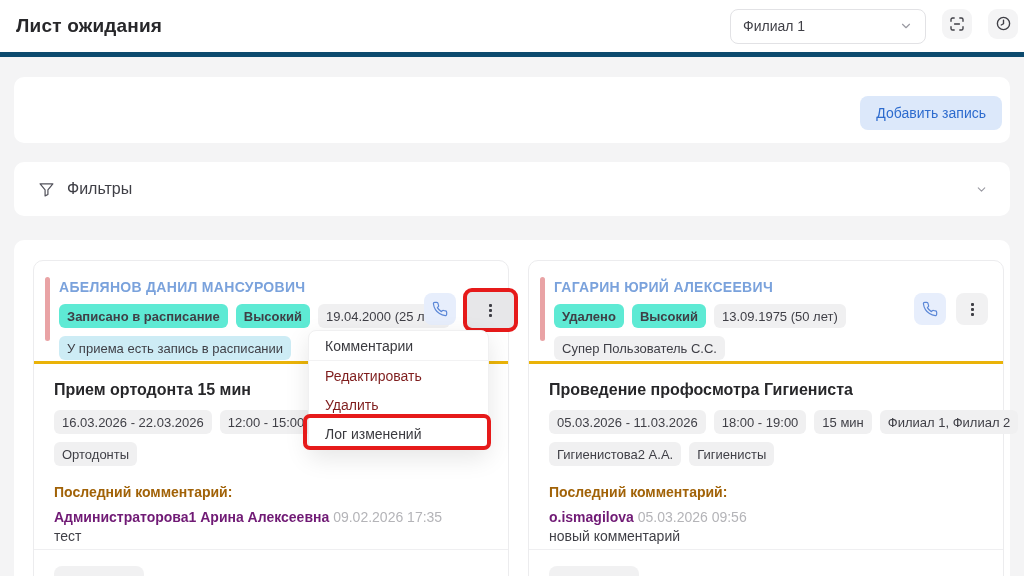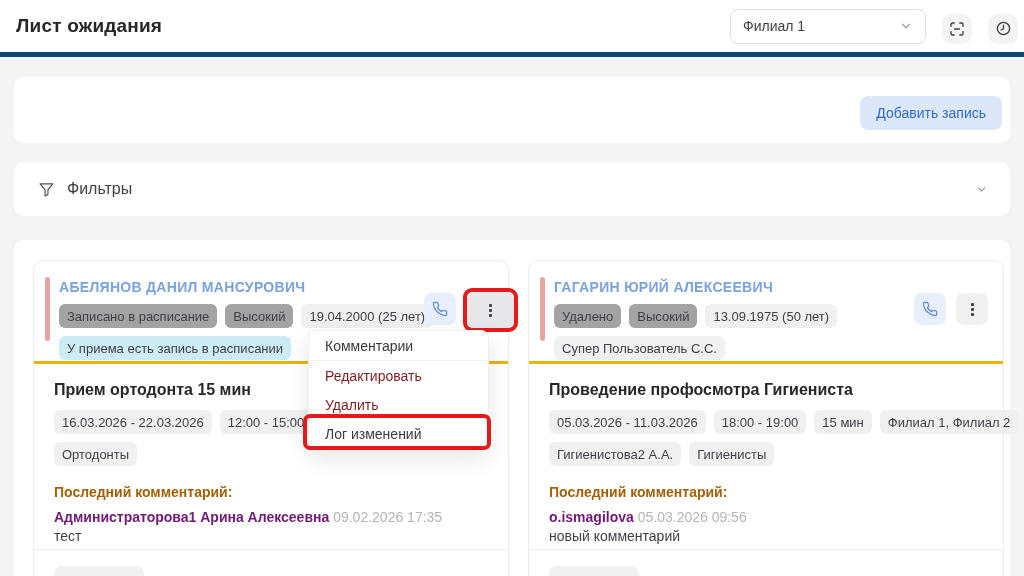--- a/index.html
+++ b/index.html
@@ -11,21 +11,21 @@
     color: #3f3f46;
   }
 
   
   .app-header {
     position: absolute; top: 0; left: 0; width: 1024px; height: 57px;
     background: #fff; border-bottom: 5px solid #0c4a6e;
     display: flex; align-items: center; padding: 0 6px 0 16px;
   }
   .app-title { font-size: 19px; font-weight: 700; color: #27272a; letter-spacing: .2px; }
-  .header-right { margin-left: auto; display: flex; align-items: flex-end; gap: 16px; }
+  .header-right { margin-left: auto; display: flex; align-items: flex-start; gap: 16px; }
   .branch-select {
     width: 196px; height: 35px; border: 1px solid #e2e2e5; border-radius: 8px;
     background: #fff; display: flex; align-items: center; justify-content: space-between;
     padding: 0 12px; font-size: 14px; color: #3f3f46; cursor: pointer;
   }
   .icon-btn {
     width: 30px; height: 30px; border-radius: 9px; background: #f4f4f5;
     display: flex; align-items: center; justify-content: center; border: none; cursor: pointer;
   }
   svg { display: block; }
@@ -57,21 +57,21 @@
 
   .card-header { position: relative; height: 100px; padding: 16px 16px 0 11px; display: flex; }
   .patient-bar { width: 5px; height: 64px; border-radius: 3px; background: #e9a3a5; margin-right: 9px; flex: none; }
   .patient-name { font-size: 14px; font-weight: 700; color: #7aa2dc; letter-spacing: .3px; margin: 2px 0 9px; cursor: pointer; }
   .badge-row { display: flex; gap: 8px; margin-bottom: 8px; }
   .badge {
     height: 24px; padding: 0 8px; border-radius: 6px;
     display: inline-flex; align-items: center;
     font-size: 13px; color: #3f3f46; white-space: nowrap;
   }
-  .badge.pink { background: #a3a3a3; }
+  .badge.pink { background: #5eead4; font-weight: bold; }
   .badge.gray { background: #f0f0f1; }
   .badge.cyan { background: #cdecf5; }
 
   .round-btn {
     position: absolute; width: 32px; height: 32px; border-radius: 8px; border: none;
     display: flex; align-items: center; justify-content: center; cursor: pointer;
   }
   .phone-btn { background: #e7eefc; top: 32px; }
   .card-left .phone-btn { left: 390px; }
   .card-right .phone-btn { left: 385px; }

